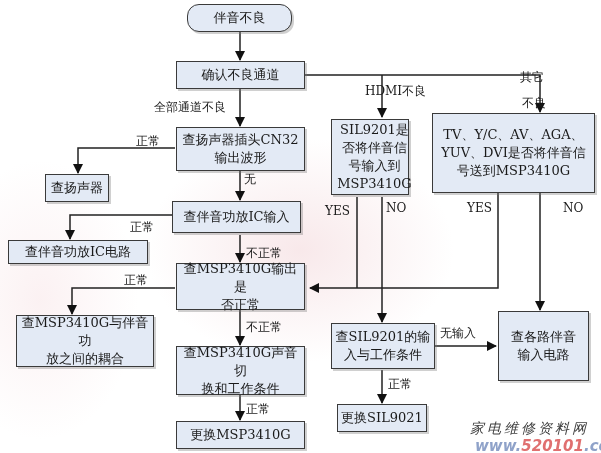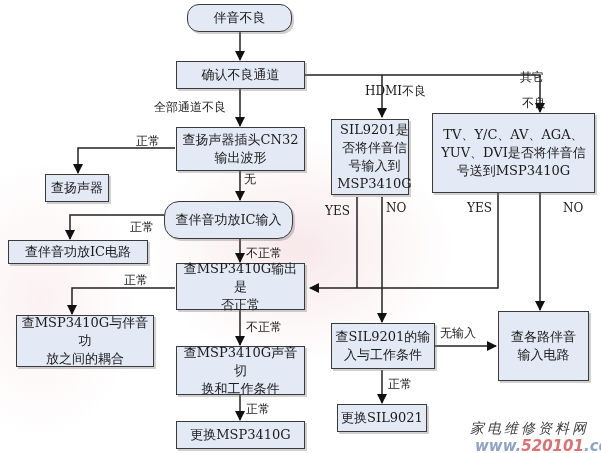--- a/index.html
+++ b/index.html
@@ -68,21 +68,21 @@
 
     <line x1="382" y1="370" x2="382" y2="403" marker-end="url(#ah)"></line>
   </g>
 </svg>
 
 <div class="box" style="left:187px;top:4px;width:105px;height:28px;border-radius:12px;">伴音不良</div>
 <div class="box" style="left:176px;top:61px;width:129px;height:28px;text-align:right;">确认不良通道</div>
 <div class="box" style="left:176px;top:127px;width:129px;height:44px;">查扬声器插头CN32
 输出波形</div>
 <div class="box" style="left:45px;top:174px;width:64px;height:28px;">查扬声器</div>
-<div class="box" style="left:164px;top:201px;width:129px;height:38px;border-radius:15px;">查伴音功放IC输入</div>
+<div class="box" style="left:172px;top:201px;width:129px;height:32px;">查伴音功放IC输入</div>
 <div class="box" style="left:8px;top:240px;width:140px;height:24px;">查伴音功放IC电路</div>
 <div class="box" style="left:176px;top:263px;width:129px;height:47px;">查MSP3410G输出是
 否正常</div>
 <div class="box" style="left:16px;top:315px;width:138px;height:52px;">查MSP3410G与伴音功
 放之间的耦合</div>
 <div class="box" style="left:176px;top:346px;width:129px;height:49px;">查MSP3410G声音切
 换和工作条件</div>
 <div class="box" style="left:176px;top:421px;width:129px;height:28px;">更换MSP3410G</div>
 <div class="box" style="left:331px;top:119px;width:78px;height:76px;padding-left:12px;">SIL9201是
 否将伴音信

